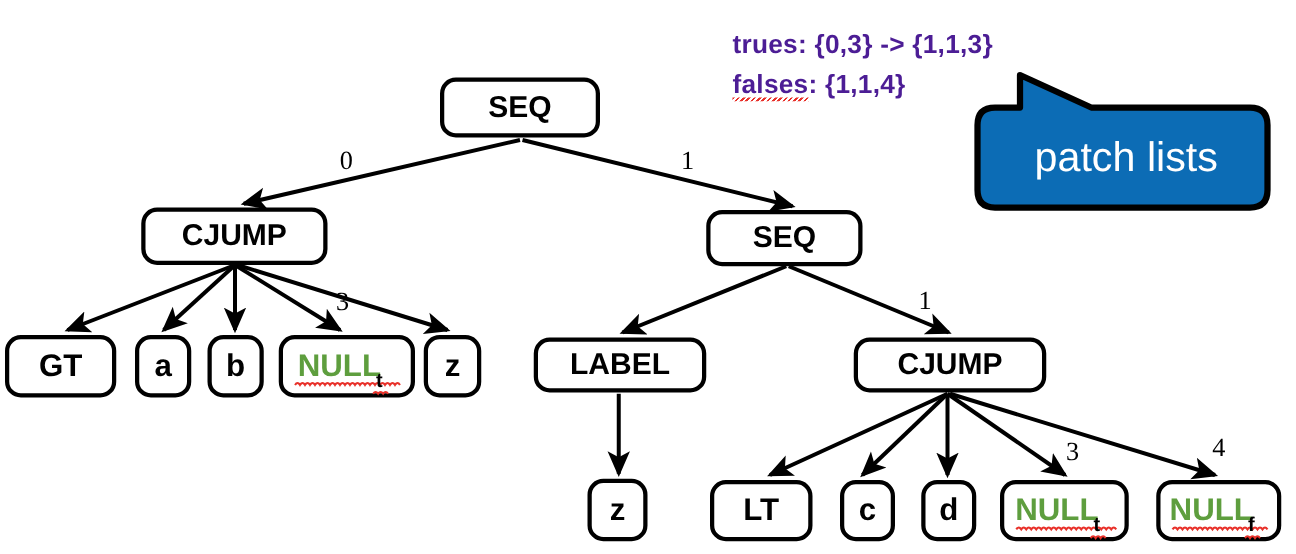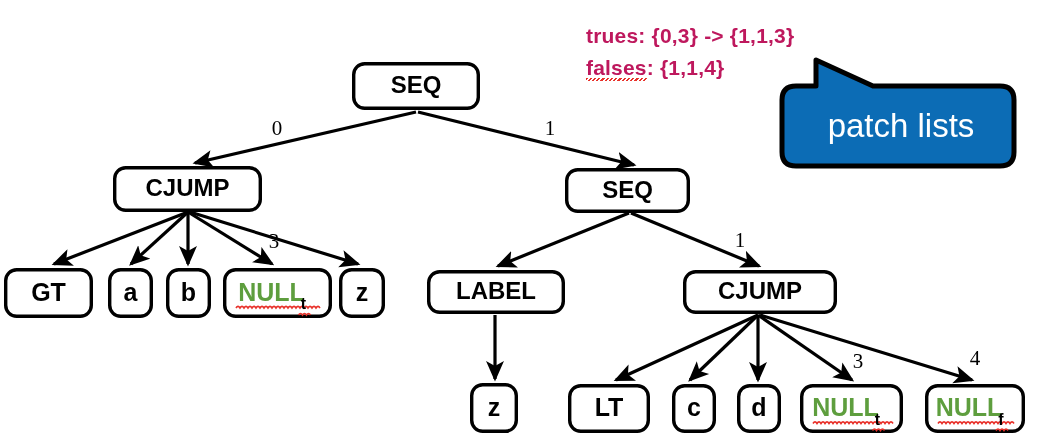--- a/index.html
+++ b/index.html
@@ -13,21 +13,21 @@
               fill:#000000;text-anchor:middle;dominant-baseline:middle;}
   .node-label.null-text{fill:#5e9e3e;}
   .sub-label{font-family:"Liberation Sans",sans-serif;font-weight:bold;
              fill:#000000;text-anchor:middle;dominant-baseline:middle;}
   .edge-line{stroke:#000000;stroke-width:3.2;fill:none;}
   .edge-label{font-family:"Liberation Serif",serif;font-size:21px;
               fill:#000000;text-anchor:middle;dominant-baseline:middle;}
   .squiggle{stroke:#e8312a;stroke-width:1.6;fill:none;}
 
   .annot{position:absolute;font-family:"Liberation Sans",sans-serif;
-         font-weight:bold;color:#be185d;font-size:21px;letter-spacing:.2px;
+         font-weight:bold;color:#4c1d95;font-size:21px;letter-spacing:.2px;
          white-space:nowrap;}
   .annot .mis{text-decoration:none;position:relative;}
   .annot .mis::after{content:"";position:absolute;left:0;right:0;bottom:-2px;
          height:3px;
          background-image:repeating-linear-gradient(135deg,#e8312a 0 1.5px,transparent 1.5px 3px);}
   #annot-trues{left:586px;top:24px;}
   #annot-falses{left:586px;top:56px;}
 
   #callout{position:absolute;left:768px;top:56px;width:256px;height:116px;}
   .callout-body{fill:#0c6cb5;stroke:#000000;stroke-width:5;stroke-linejoin:round;}

